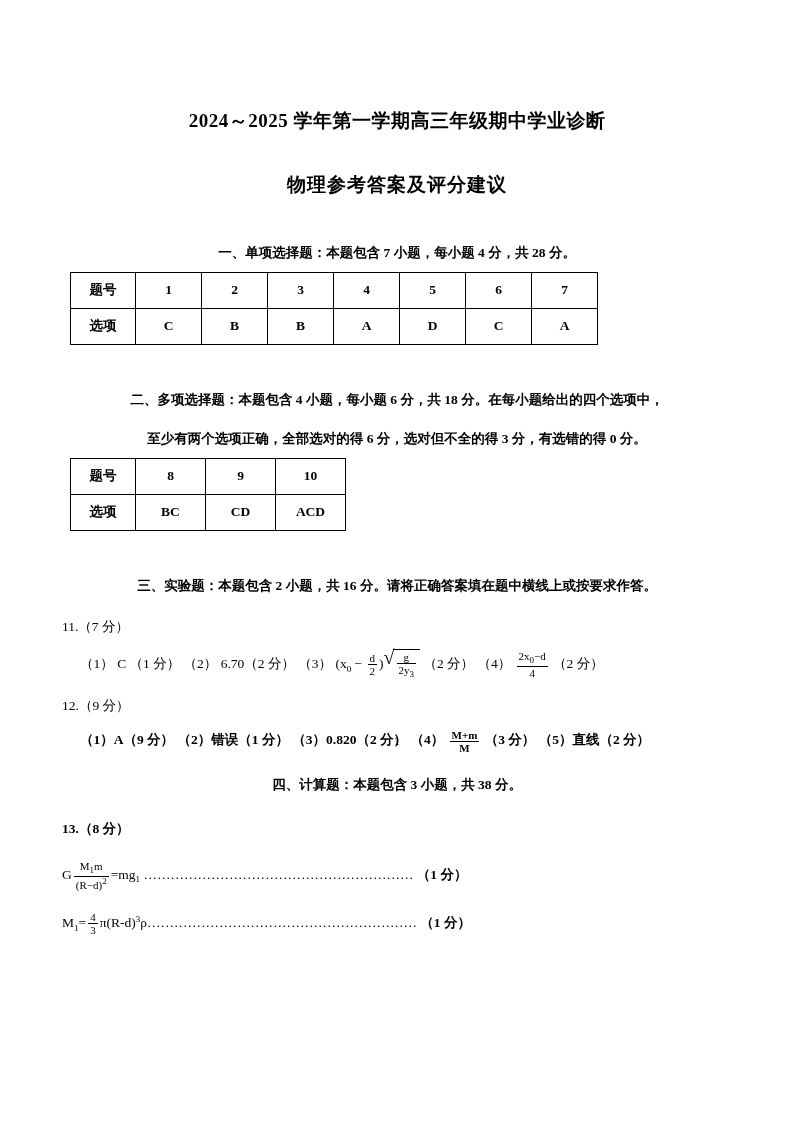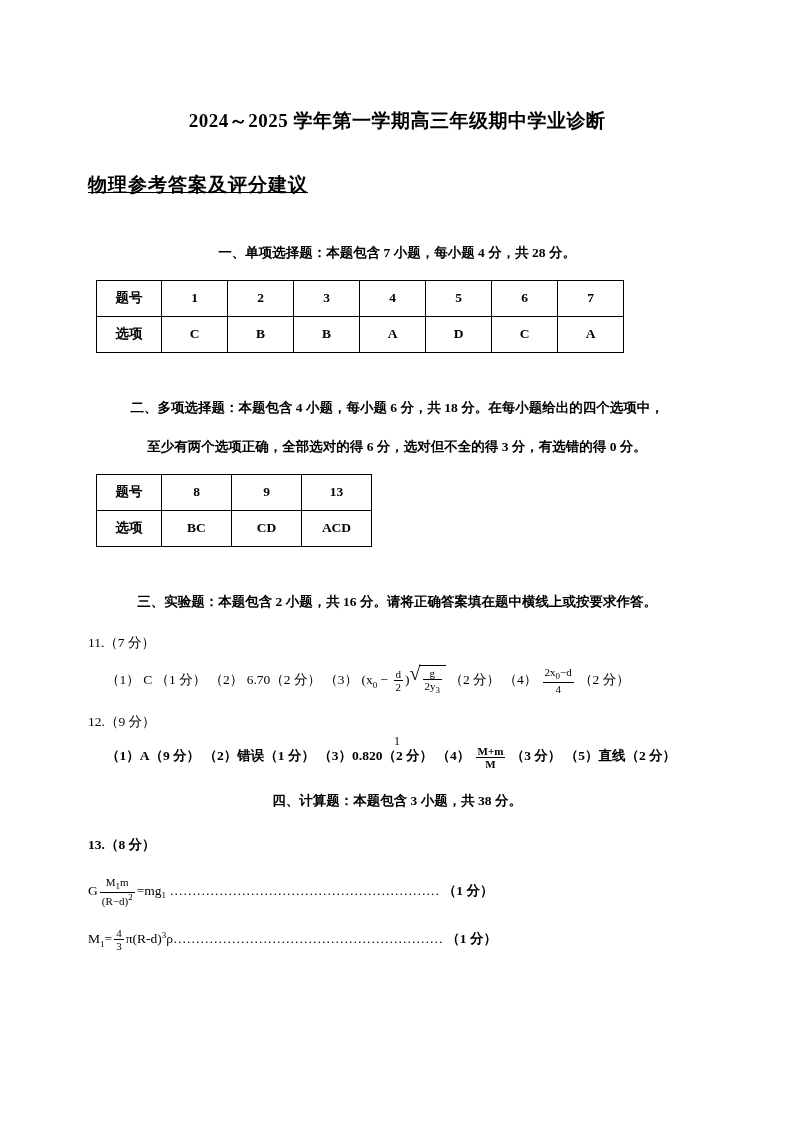--- a/index.html
+++ b/index.html
@@ -13,52 +13,52 @@
     font-family: "Liberation Serif", "DejaVu Serif", serif;
     color: #000000;
     position: relative;
     overflow: hidden;
   }
   .page {
     position: relative;
     width: 794px;
     height: 807px;
     box-sizing: border-box;
-    padding: 0 88px;
+    padding: 0 62px;
   }
   h1.doc-title {
     font-family: "Liberation Serif", serif;
     font-size: 19px;
     font-weight: bold;
     text-align: center;
     margin: 0;
     padding-top: 108px;
     letter-spacing: 0.5px;
   }
   h2.doc-subtitle {
     font-size: 19px;
     font-weight: bold;
+    text-align: center;
     margin: 0;
     padding-top: 38px;
     letter-spacing: 1px;
-    text-decoration: underline;
   }
   .section-head {
     font-size: 13.5px;
     font-weight: bold;
     margin-top: 42px;
     line-height: 1.9;
     text-align: center;
   }
   .section-head.tight {
     margin-top: 36px;
   }
   .ans-table {
     border-collapse: collapse;
-    margin-top: 14px;
+    margin-top: 6px;
     margin-left: 8px;
   }
   .ans-table td {
     border: 1px solid #000;
     text-align: center;
     vertical-align: middle;
     font-size: 13.5px;
     height: 33px;
   }
   .ans-table td.hdr {
@@ -189,21 +189,21 @@
 
   <div class="section-head">二、多项选择题：本题包含 4 小题，每小题 6 分，共 18 分。在每小题给出的四个选项中，</div>
   <div class="section-head tight" style="margin-top:14px">至少有两个选项正确，全部选对的得 6 分，选对但不全的得 3 分，有选错的得 0 分。</div>
 
   <table class="ans-table t2">
     <tbody>
         <tr>
       <td class="hdr">题号</td>
       <td class="cell">8</td>
       <td class="cell">9</td>
-      <td class="cell">13</td>
+      <td class="cell">10</td>
     </tr>
     <tr>
       <td class="hdr">选项</td>
       <td class="cell">BC</td>
       <td class="cell">CD</td>
       <td class="cell">ACD</td>
     </tr>
   </tbody>
     </table>
 

